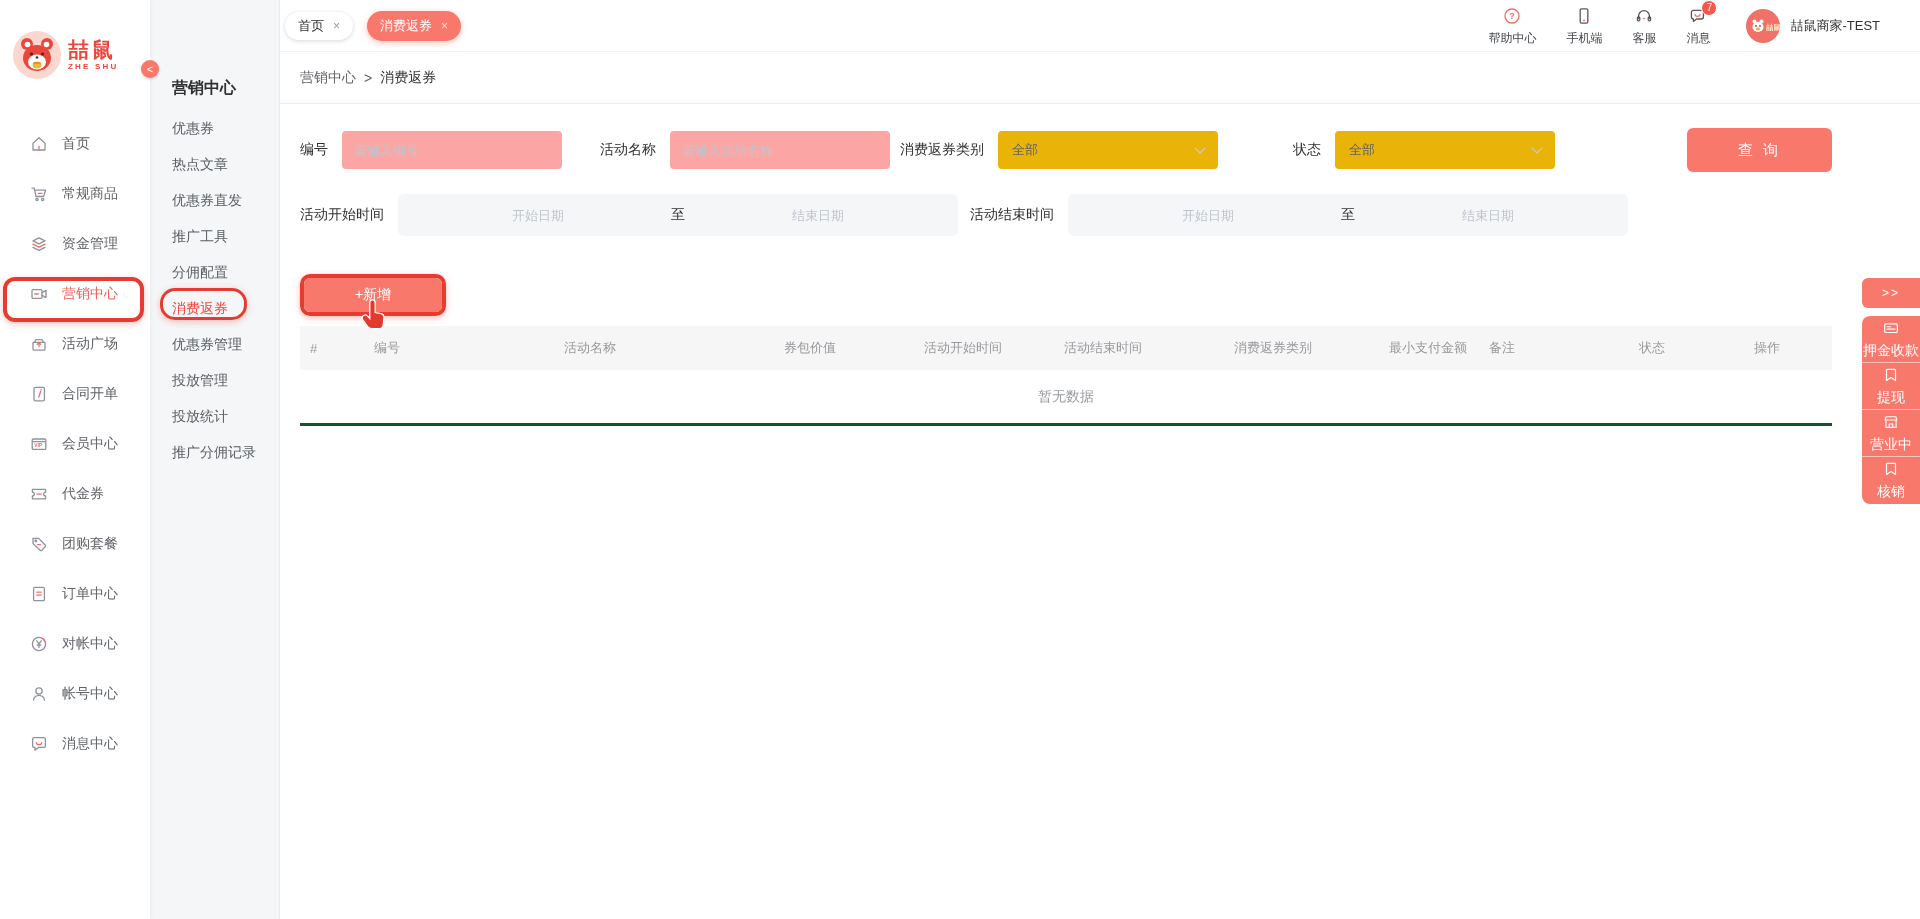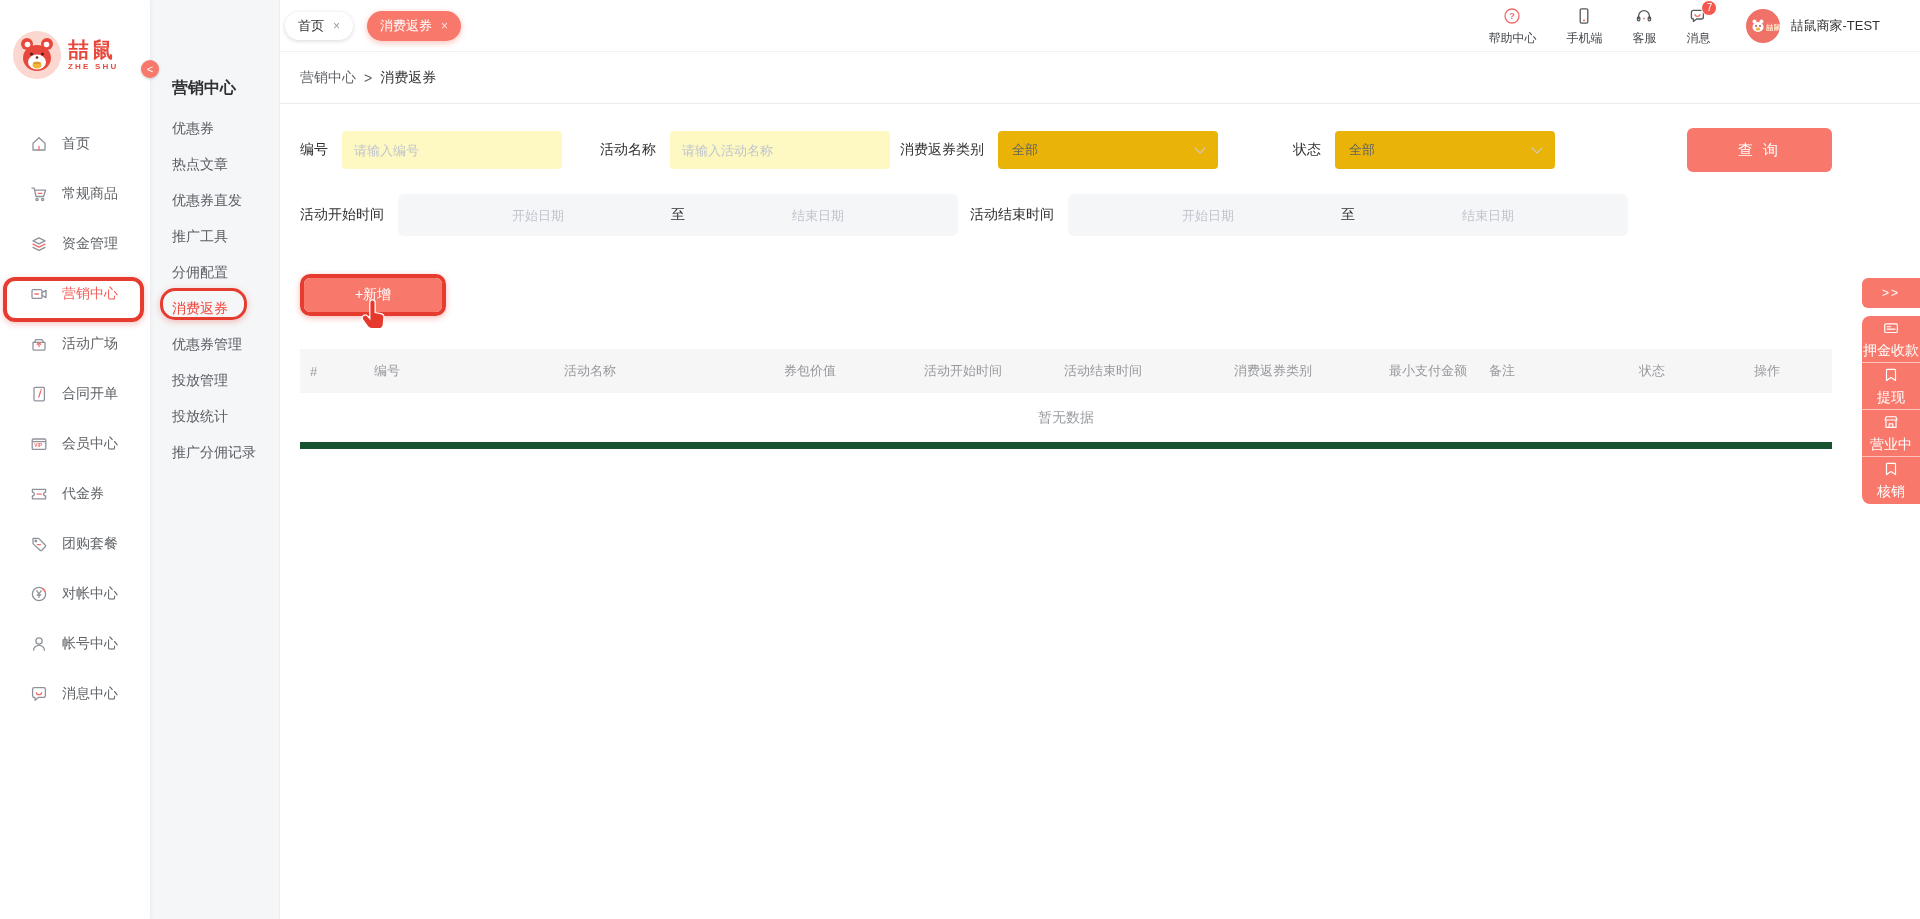--- a/index.html
+++ b/index.html
@@ -51,59 +51,59 @@
 
   .breadcrumb{height:52px;display:flex;align-items:center;gap:8px;padding-left:20px;
     border-bottom:1px solid #ebebeb;font-size:14px;color:#606266}
   .breadcrumb .cur{color:#303133}
 
   .content{padding:24px 88px 0 20px}
 
   
   .frow1{display:flex;align-items:center;margin-bottom:22px}
   .flabel{font-size:14px;color:#303133;margin-right:14px;white-space:nowrap}
-  .finput{width:220px;height:38px;background:#fef9c3;border:none;border-radius:4px;padding:0 12px;
+  .finput{width:220px;height:38px;background:#fca5a5;border:none;border-radius:4px;padding:0 12px;
     font-size:13px;color:#333;outline:none}
   .finput::placeholder{color:#c0c4cc}
   .fselect{width:220px;height:38px;background:#eab308;border-radius:4px;display:flex;align-items:center;
     justify-content:space-between;padding:0 14px;font-size:13px;color:#5f6266;cursor:pointer}
   .chev{width:8px;height:8px;border-right:1.5px solid #c8ccd4;border-bottom:1.5px solid #c8ccd4;
     transform:rotate(45deg);margin-top:-4px}
   .mr38{margin-right:38px}.mr10{margin-right:10px}.mr75{margin-right:75px}
   .search-btn{margin-left:auto;width:145px;height:44px;background:#f8796b;border:none;border-radius:6px;
     color:#fff;font-size:15px;letter-spacing:3px;cursor:pointer}
   .frow2{display:flex;align-items:center;margin-bottom:26px}
   .drange{width:560px;height:42px;background:#f5f6f8;border-radius:6px;display:flex;align-items:center;
     justify-content:center}
   .drange .dinput{width:210px;background:transparent;border:none;outline:none;text-align:center;
     font-size:13px;color:#c2410c}
   .drange .dinput::placeholder{color:#c0c4cc}
   .drange .to{font-size:14px;color:#303133;margin:0 28px;white-space:nowrap}
   .drange.first{margin-right:12px}
 
   
-  .add-wrap{position:relative;display:inline-block;margin:12px 0 33px}
+  .add-wrap{position:relative;display:inline-block;margin:12px 0 10px}
   .add-annot{border:4px solid #e63c30;border-radius:10px;display:inline-block;
     box-shadow:0 2px 6px rgba(230,60,48,.35)}
   .add-btn{display:block;width:138px;height:34px;background:#f8796b;border:none;border-radius:6px;
     color:#fff;font-size:14px;cursor:pointer}
   .hand{position:absolute;left:56px;top:23px;z-index:7;pointer-events:none}
 
   .annot-box{position:absolute;border-radius:12px;border:4px solid #e63c30;z-index:7;pointer-events:none;
     box-shadow:0 2px 6px rgba(230,60,48,.3)}
   .annot-marketing{left:3px;top:277px;width:141px;height:45px}
   .annot-rebate{left:160px;top:288px;width:87px;height:32px;border-width:3px;border-radius:15px}
 
   
   .tbl-head{display:flex;align-items:center;height:44px;background:#f6f6f7;color:#97999c;font-size:13px}
   .th{padding-left:10px;white-space:nowrap;overflow:hidden}
   .c0{width:64px}.c1{width:190px}.c2{width:220px}.c3{width:140px}.c4{width:140px}.c5{width:170px}
   .c6{width:155px}.c7{width:100px}.c8{width:150px}.c9{width:115px}.c10{width:88px}
   .tbl-empty{height:56px;display:flex;align-items:center;justify-content:center;color:#9a9da1;
-    font-size:14px;border-bottom:7px solid #14532d}
+    font-size:14px;border-bottom:3px solid #14532d}
 
   
   .rail{position:absolute;right:0;top:278px;z-index:5;display:flex;flex-direction:column;align-items:flex-end}
   .rail-expand{width:58px;height:30px;background:#f8796b;border-radius:6px 0 0 6px;color:#fff;
     display:flex;align-items:center;justify-content:center;font-size:12px;letter-spacing:2px;
     margin-bottom:8px;cursor:pointer}
   .rail-group{width:58px;background:#f8796b;border-radius:8px 0 0 8px;overflow:hidden}
   .rail-btn{height:47px;display:flex;flex-direction:column;align-items:center;justify-content:center;gap:5px;
     color:#fff;font-size:14px;border-bottom:1px solid rgba(255,255,255,.55);cursor:pointer;white-space:nowrap}
   .rail-btn:last-child{border-bottom:none}
@@ -223,20 +223,29 @@
           <svg width="20" height="20" viewBox="0 0 20 20" fill="none" stroke="currentColor" stroke-width="1.3" stroke-linecap="round" stroke-linejoin="round">
             <path d="M4 4.4 h5.6 l6.6 6.6 a1.3 1.3 0 0 1 0 1.8 l-3.4 3.4 a1.3 1.3 0 0 1 -1.8 0 L4 9.6 Z"></path>
               <circle cx="6.8" cy="7" r="0.8"></circle>
               <path d="M8.4 10.6 h3" stroke="#f56c6c"></path>
             </svg>
         </span>
           <span>团购套餐</span>
       </div>
       <div class="nav-item">
         <span class="ic">
+          <svg width="20" height="20" viewBox="0 0 20 20" fill="none" stroke="currentColor" stroke-width="1.3" stroke-linecap="round">
+            <rect x="4.6" y="3.4" width="10.8" height="13.2" rx="1.2"></rect>
+              <path d="M7.8 8.2 h4.4 M7.8 11.2 h4.4" stroke="#f56c6c"></path>
+            </svg>
+        </span>
+          <span>订单中心</span>
+      </div>
+      <div class="nav-item">
+        <span class="ic">
           <svg width="20" height="20" viewBox="0 0 20 20" fill="none" stroke="currentColor" stroke-width="1.3" stroke-linecap="round" stroke-linejoin="round">
             <circle cx="10" cy="10" r="6.6"></circle>
               <path d="M7.8 6.8 L10 9.8 L12.2 6.8 M10 9.8 V13.4 M8.2 11 h3.6"></path>
               <path d="M13.4 4.6 A6.6 6.6 0 0 1 15.9 7.4" stroke="#f56c6c"></path>
             </svg>
         </span>
           <span>对帐中心</span>
       </div>
       <div class="nav-item">
         <span class="ic">

